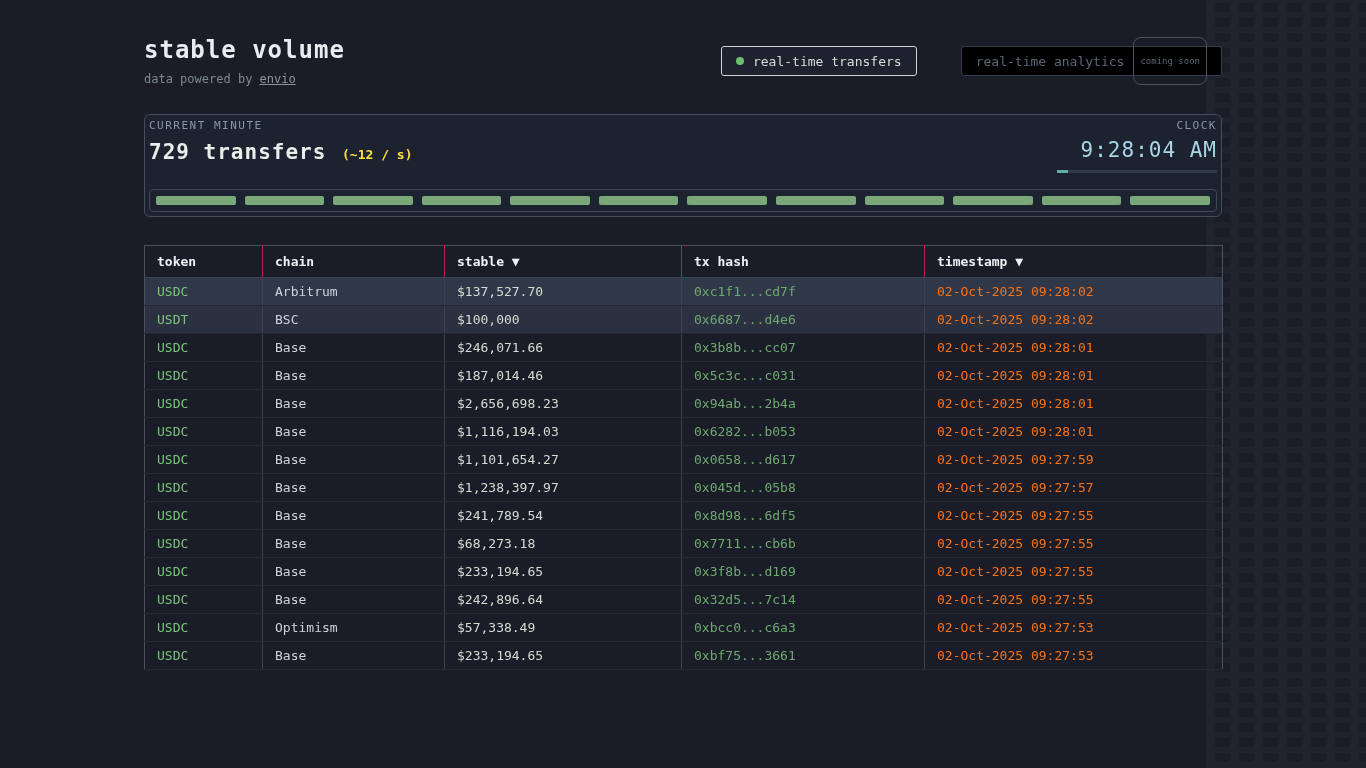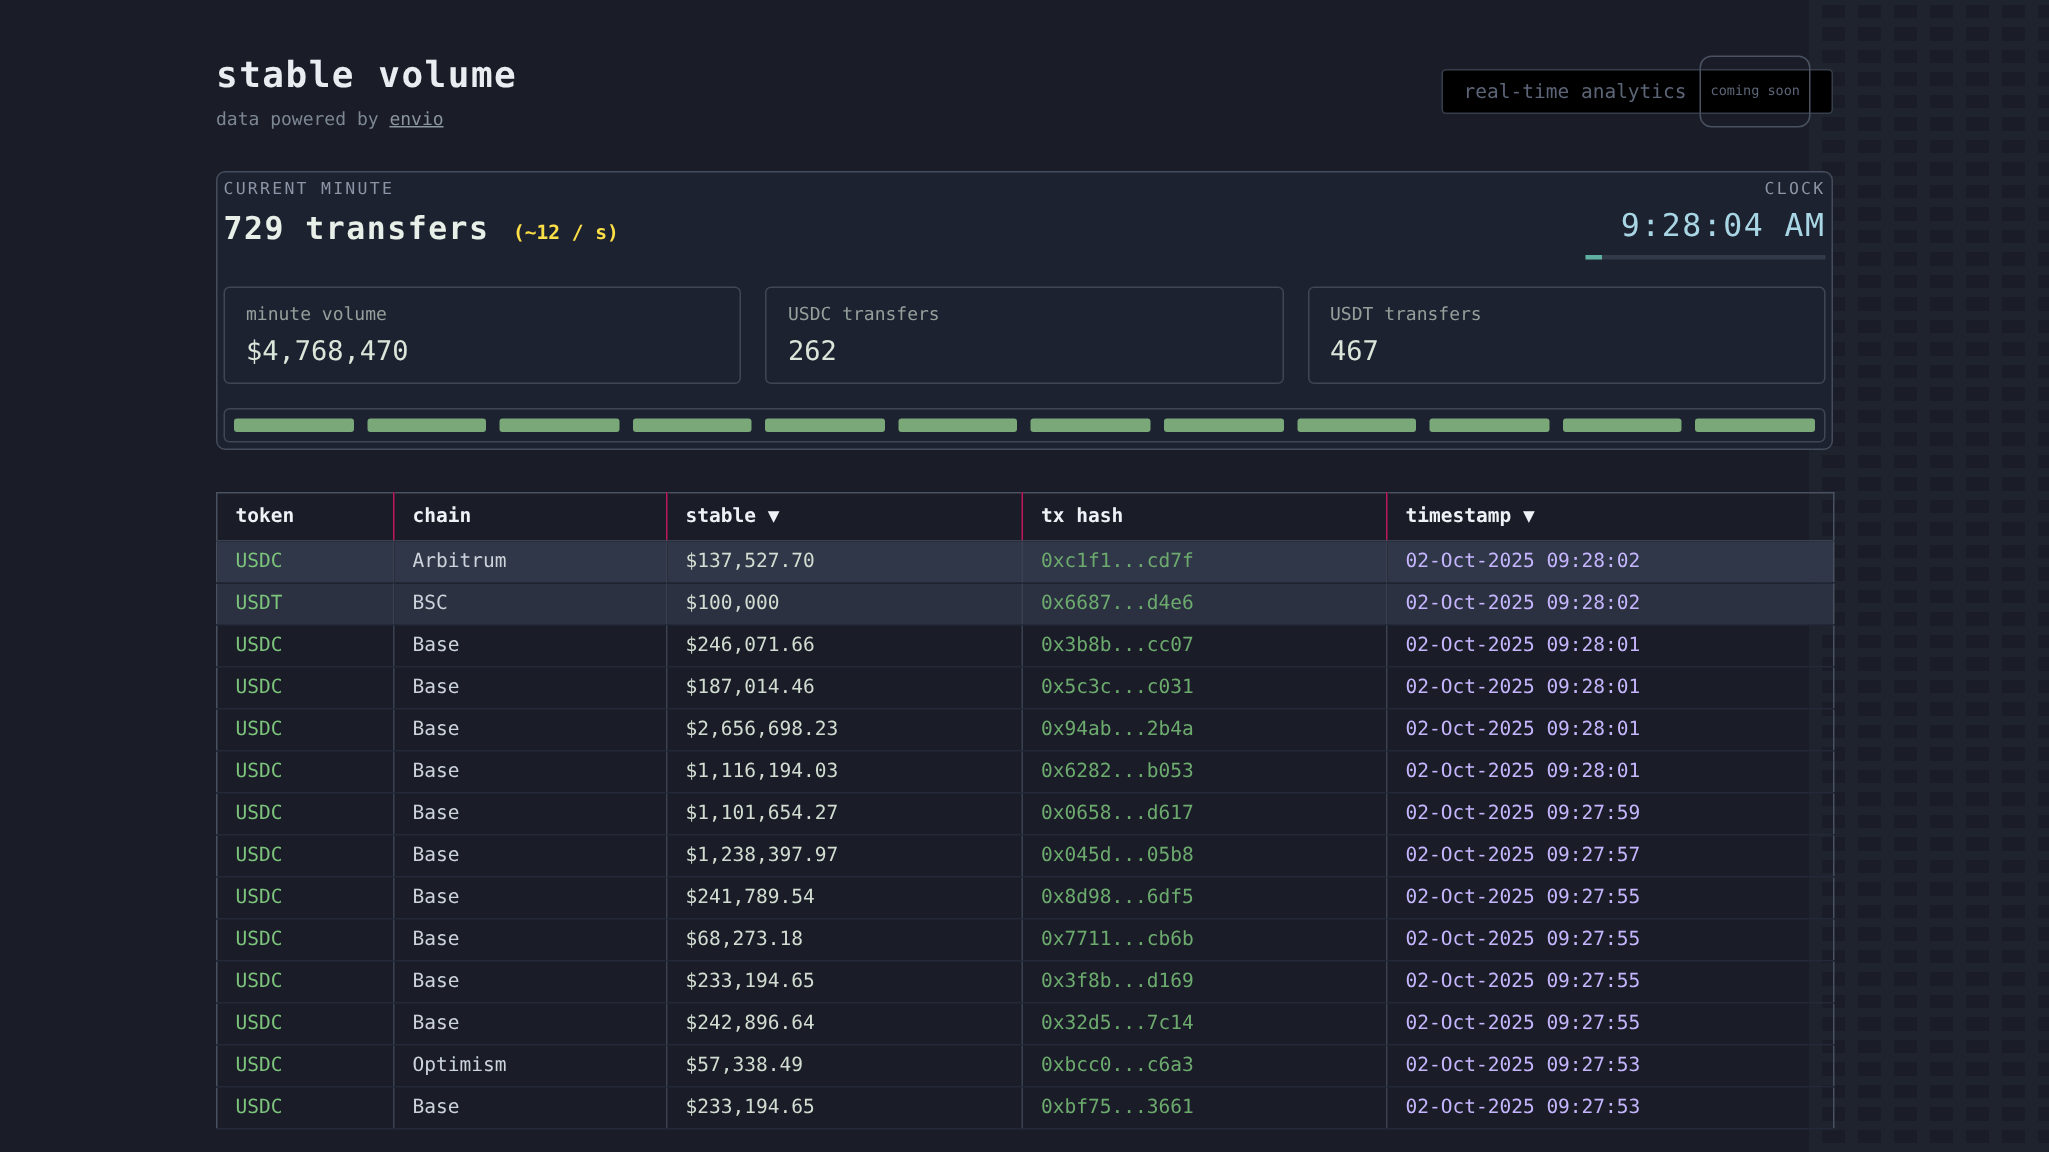--- a/index.html
+++ b/index.html
@@ -61,35 +61,39 @@
     border-right:1px solid #be185d; border-bottom:1px solid #3a4150; cursor:pointer;
   }
   td { padding:6px 12px; border-right:1px solid #3a4150; border-bottom:1px solid #232938; overflow:hidden; white-space:nowrap; }
   th:last-child, td:last-child { border-right:none; }
   tr.hl  { background:#2b3140;margin-top:44px; }
   tr.hl1 { background:#303748; }
   .token { color:#7cc47c; }
   .chain { color:#ccd3db; }
   .value { color:#d2ddd2; }
   .hash  { color:#6caa6e; cursor:pointer; }
-  .ts    { color:#c4b5fd; }
+  .ts    { color:#f97316; }
 </style>
 </head>
 <body>
 
 <div class="bg-texture"></div>
 
 <div class="container">
 
   <header class="top">
     <div>
       <h1 class="page-title">stable volume</h1>
       <p class="subtitle"><span>data powered by </span><a href="#">envio</a></p>
     </div>
     <div class="tabs">
+      <button class="tab active">
+        <span class="dot"></span>
+        <span>real-time transfers</span>
+      </button>
       <button class="tab disabled">
         <span>real-time analytics</span>
         <span class="badge">coming soon</span>
       </button>
     </div>
   </header>
 
   <section class="panel">
     <div class="panel-top">
       <div>
@@ -101,34 +105,20 @@
       </div>
       <div class="clock-col">
         <div class="small-label">CLOCK</div>
         <div class="clock">9:28:04 AM</div>
         <div class="clock-bar">
           <div class="clock-fill" id="clock-fill" style="width: 7%;"></div>
         </div>
       </div>
     </div>
 
-    <div class="stats">
-      <div class="stat">
-        <div class="slabel">minute volume</div>
-        <div class="svalue">$4,768,470</div>
-      </div>
-      <div class="stat">
-        <div class="slabel">USDC transfers</div>
-        <div class="svalue">262</div>
-      </div>
-      <div class="stat">
-        <div class="slabel">USDT transfers</div>
-        <div class="svalue">467</div>
-      </div>
-    </div>
 
     <div class="segments" id="segments">
         <div class="seg"></div>
         <div class="seg"></div>
         <div class="seg"></div>
         <div class="seg"></div>
         <div class="seg"></div>
         <div class="seg"></div>
         <div class="seg"></div>
         <div class="seg"></div>

